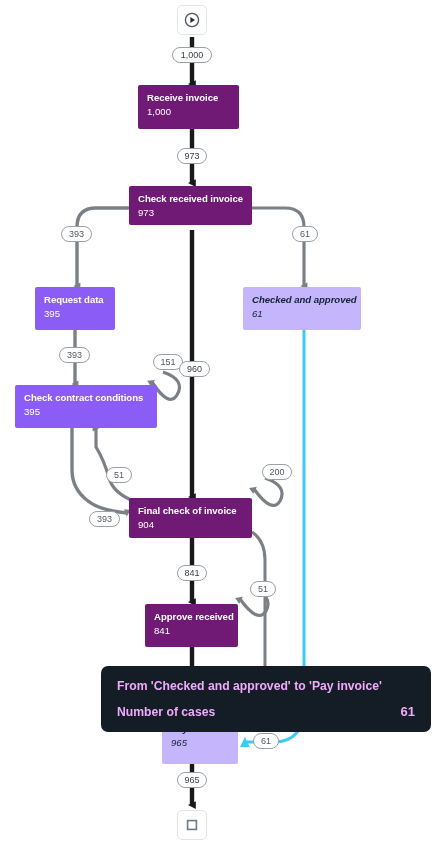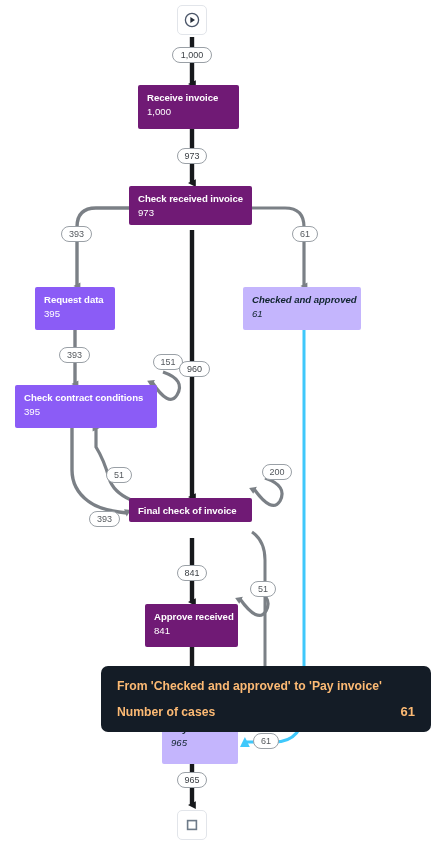--- a/index.html
+++ b/index.html
@@ -91,21 +91,21 @@
   
   #tooltip {
     position: absolute;
     left: 101px;
     top: 666px;
     width: 330px;
     box-sizing: border-box;
     background: #141c26;
     border-radius: 7px;
     padding: 12px 16px 13px 16px;
-    color: #fdba74;
+    color: #f0abfc;
   }
   #tooltip .tt-title {
     font-size: 12.2px;
     font-weight: bold;
     line-height: 17px;
     white-space: nowrap;
   }
   #tooltip .tt-row {
     display: flex;
     justify-content: space-between;
@@ -204,21 +204,21 @@
   <div class="node light" style="left:243px; top:287px; width:118px; height:43px;">
     <div class="title">Checked and approved</div>
     <div class="count">61</div>
   </div>
 
   <div class="node mid" style="left:3px; top:385px; width:142px; height:43px;margin-left:12px;">
     <div class="title">Check contract conditions</div>
     <div class="count">395</div>
   </div>
 
-  <div class="node dark" style="left:129px; top:498px; width:123px; height:24px;">
+  <div class="node dark" style="left:129px; top:498px; width:123px; height:40px;">
     <div class="title">Final check of invoice</div>
     <div class="count">904</div>
   </div>
 
   <div class="node dark" style="left:145px; top:604px; width:93px; height:43px;">
     <div class="title">Approve received</div>
     <div class="count">841</div>
   </div>
 
   <div class="node light" style="left:162px; top:716px; width:76px; height:48px;">

